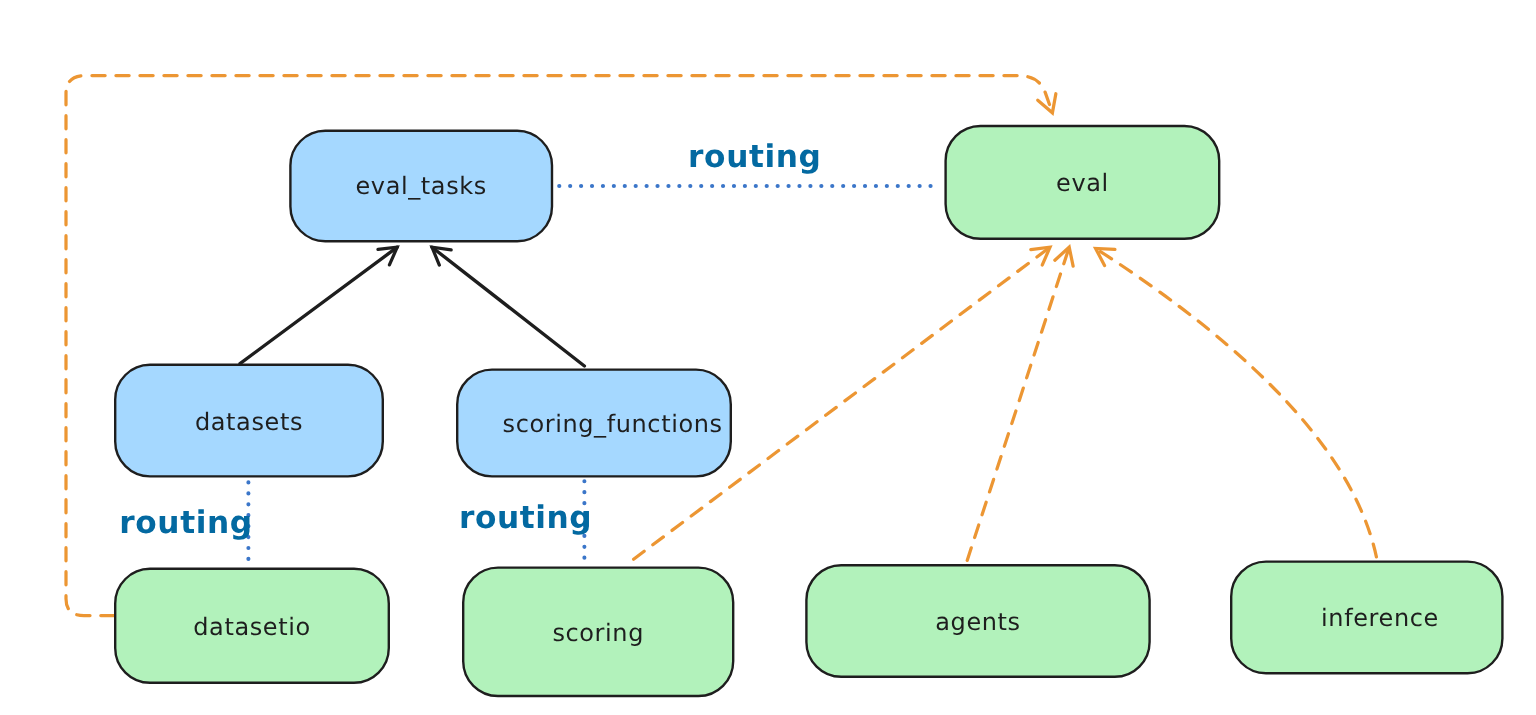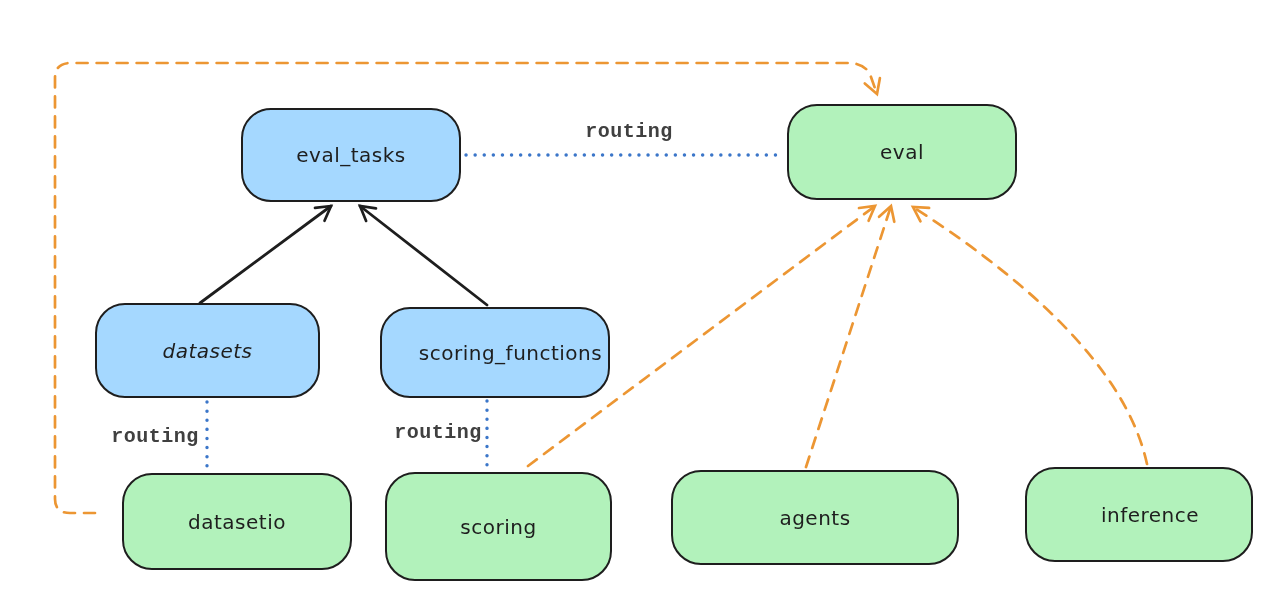--- a/index.html
+++ b/index.html
@@ -14,23 +14,22 @@
   .node{
     position:absolute;box-sizing:border-box;
     border:2.6px solid #1e1e1e;border-radius:30px;
     display:flex;align-items:center;justify-content:center;
     font-size:20px;color:#1e1e1e;letter-spacing:0.5px;
   }
   .node.blue{background:#a5d8ff;}
   .node.green{background:#b2f2bb;}
   .edge-label{
     position:absolute;transform:translate(-50%,-50%);
-    color:#404040;font-size:20px;font-weight:bold;letter-spacing:0.5px;
+    color:#0369a1;font-size:26px;font-weight:bold;letter-spacing:0.5px;
     white-space:nowrap;
-    font-family:Liberation Mono, monospace;
   }
 </style>
 </head>
 <body>
 
 <div class="canvas">
 
   <svg class="edges" viewBox="0 0 1280 596">
     <defs>
       <marker id="ah-black" markerUnits="userSpaceOnUse" markerWidth="24" markerHeight="24" viewBox="0 0 24 24" refX="19" refY="12" orient="auto">
@@ -55,29 +54,29 @@
   </svg>
 
   <div class="node blue" style="left:241px;top:108px;width:220px;height:94px;">
     <span>eval_tasks</span>
   </div>
 
   <div class="node green" style="left:787px;top:104px;width:230px;height:96px;">
     <span>eval</span>
   </div>
 
-  <div class="node blue" style="left:95px;top:303px;width:225px;height:95px;font-style:italic;">
+  <div class="node blue" style="left:95px;top:303px;width:225px;height:95px;">
     <span>datasets</span>
   </div>
 
   <div class="node blue" style="left:380px;top:307px;width:230px;height:91px;padding-left:31px;">
     <span>scoring_functions</span>
   </div>
 
-  <div class="node green" style="left:95px;top:473px;width:230px;height:97px;margin-left:27px;">
+  <div class="node green" style="left:95px;top:473px;width:230px;height:97px;">
     <span>datasetio</span>
   </div>
 
   <div class="node green" style="left:385px;top:472px;width:227px;height:109px;">
     <span>scoring</span>
   </div>
 
   <div class="node green" style="left:671px;top:470px;width:288px;height:95px;">
     <span>agents</span>
   </div>

